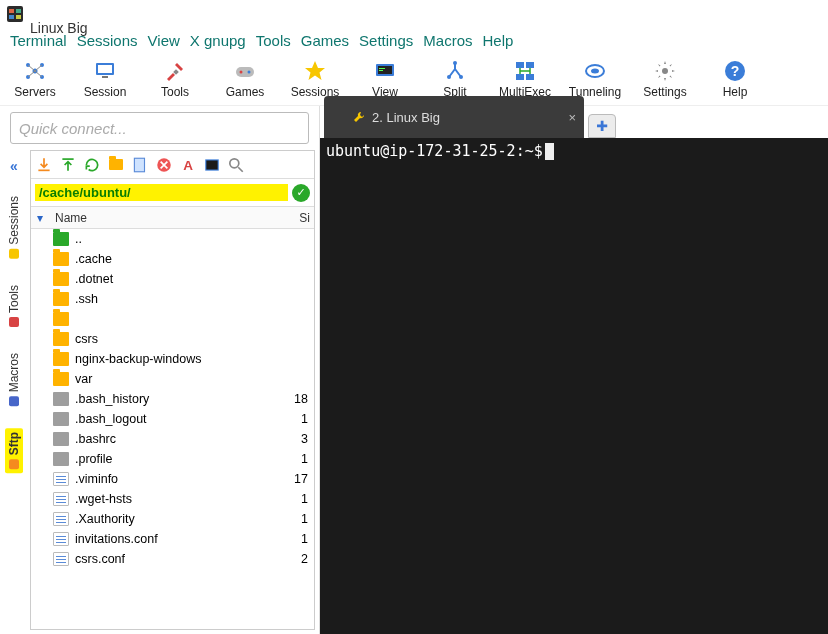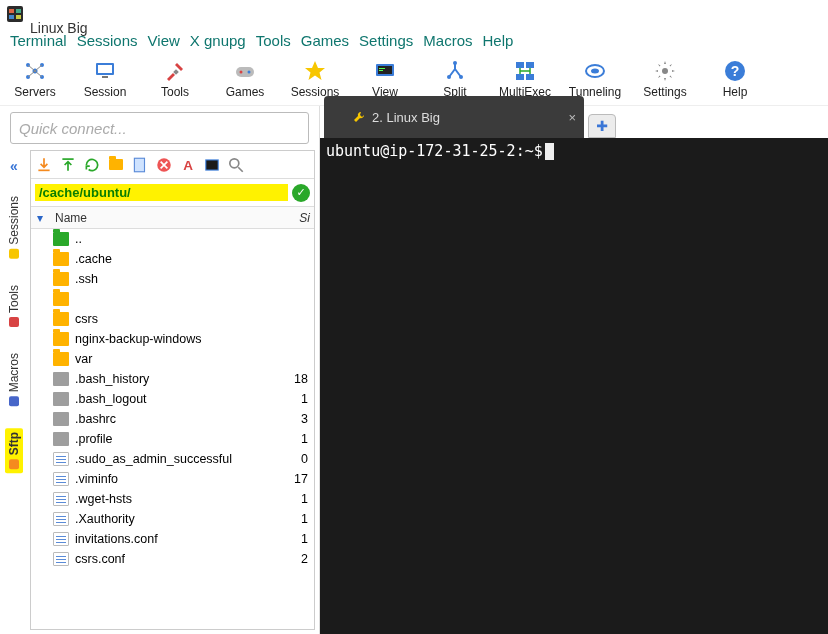--- a/index.html
+++ b/index.html
@@ -43,21 +43,21 @@
 
 
 .sftp-panel { flex: 1; border: 1px solid #ccc; margin: 2px 4px 4px 2px; display: flex; flex-direction: column; overflow: hidden; }
 .sftp-toolbar { height: 28px; display: flex; align-items: center; padding: 0 4px; gap: 6px; border-bottom: 1px solid #ddd; }
 .sftp-toolbar .tb { width: 18px; height: 18px; display: flex; align-items: center; justify-content: center; cursor: pointer; }
 .pathbar { height: 28px; display: flex; align-items: center; border-bottom: 1px solid #ddd; padding: 0 4px; }
 .pathbar .path { background: #fff200; color: #0a7e00; font-weight: bold; padding: 1px 4px; font-size: 13px; flex: 1; }
 .pathbar .ok { width: 18px; height: 18px; border-radius: 50%; background: #2aa82a; color: #fff; display: flex; align-items: center; justify-content: center; font-size: 11px; margin-left: 4px;}
 .file-header { height: 22px; display: flex; align-items: center; font-size: 12px; color: #333; border-bottom: 1px solid #ddd; background: #fafafa; }
 .file-header .col-name { flex: 1; padding-left: 40px; }
-.file-header .col-size { width: 30px; text-align: right; padding-right: 4px; font-style: italic; }
+.file-header .col-size { width: 30px; text-align: right; padding-right: 4px; }
 .file-header .arrow { color: #2a66c8; margin: 0 6px; }
 .file-list { flex: 1; overflow: auto; }
 .file-row { height: 20px; display: flex; align-items: center; font-size: 12.5px; padding-left: 22px; }
 .file-row .ficon { width: 16px; height: 14px; margin-right: 6px; flex-shrink: 0; }
 .file-row .fname { flex: 1; white-space: nowrap; overflow: hidden; text-overflow: ellipsis; }
 .file-row .fsize { width: 30px; text-align: right; padding-right: 6px; }
 
 
 .right { flex: 1; display: flex; flex-direction: column; background: #fff; }
 .tabstrip { height: 32px; display: flex; align-items: flex-end; padding: 4px 0 0 4px; gap: 4px; }
@@ -317,20 +317,25 @@
               <span class="fname">..</span>
               <span class="fsize"></span>
             </div>
             <div class="file-row">
               <span class="ficon folder-y"></span>
               <span class="fname">.cache</span>
               <span class="fsize"></span>
             </div>
             <div class="file-row">
               <span class="ficon folder-y"></span>
+              <span class="fname">.dotnet</span>
+              <span class="fsize"></span>
+            </div>
+            <div class="file-row">
+              <span class="ficon folder-y"></span>
               <span class="fname">.ssh</span>
               <span class="fsize"></span>
             </div>
             <div class="file-row">
               <span class="ficon folder-y"></span>
               <span class="fsize"></span>
             </div>
             <div class="file-row">
               <span class="ficon folder-y"></span>
               <span class="fname">csrs</span>
@@ -358,25 +363,20 @@
             </div>
             <div class="file-row">
               <span class="ficon file-gr"></span>
               <span class="fname">.bashrc</span>
               <span class="fsize">3</span>
             </div>
             <div class="file-row">
               <span class="ficon file-gr"></span>
               <span class="fname">.profile</span>
               <span class="fsize">1</span>
-            </div>
-            <div class="file-row">
-              <span class="ficon file-wh"></span>
-              <span class="fname">.sudo_as_admin_successful</span>
-              <span class="fsize">0</span>
             </div>
             <div class="file-row">
               <span class="ficon file-wh"></span>
               <span class="fname">.viminfo</span>
               <span class="fsize">17</span>
             </div>
             <div class="file-row">
               <span class="ficon file-wh"></span>
               <span class="fname">.wget-hsts</span>
               <span class="fsize">1</span>

